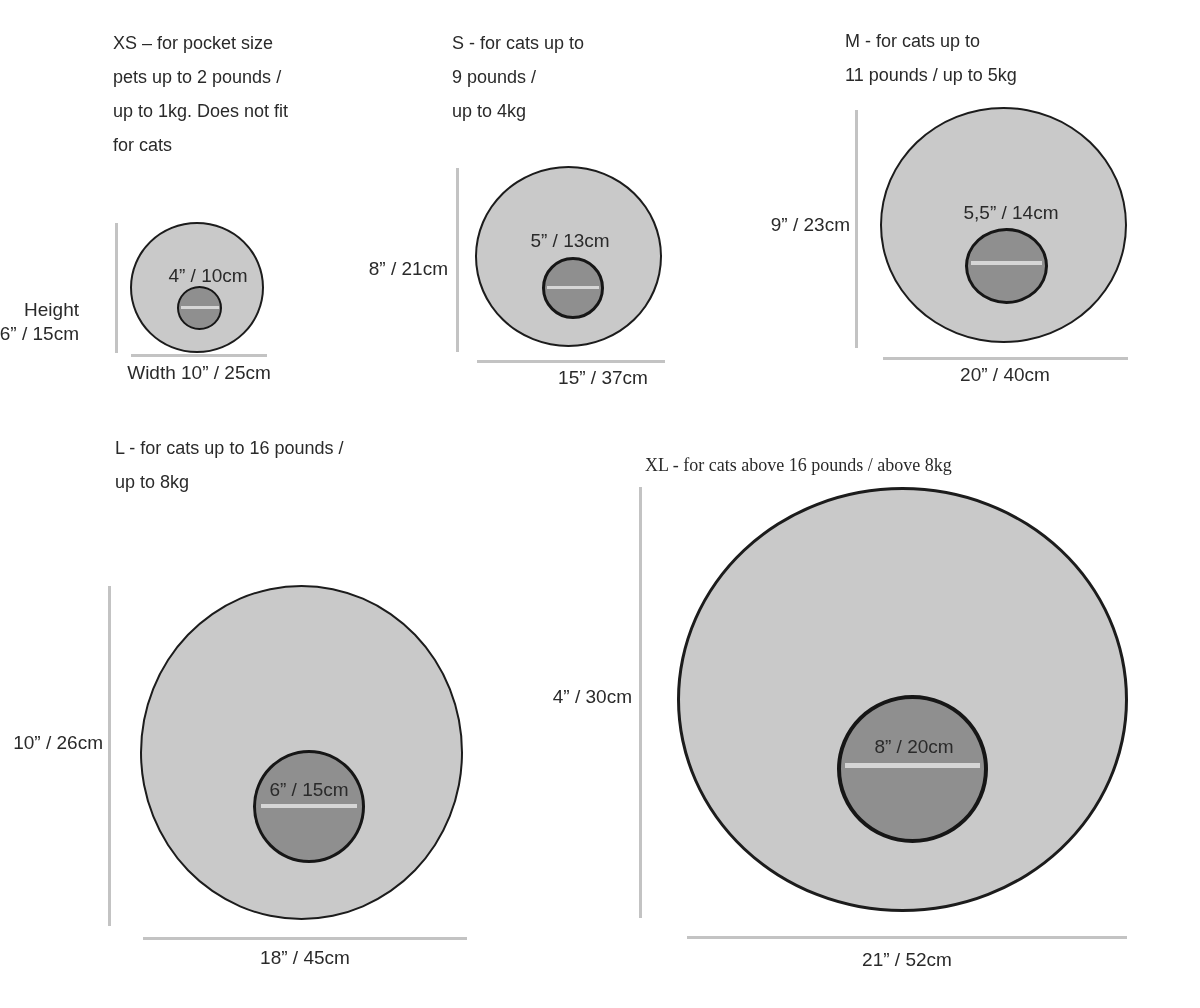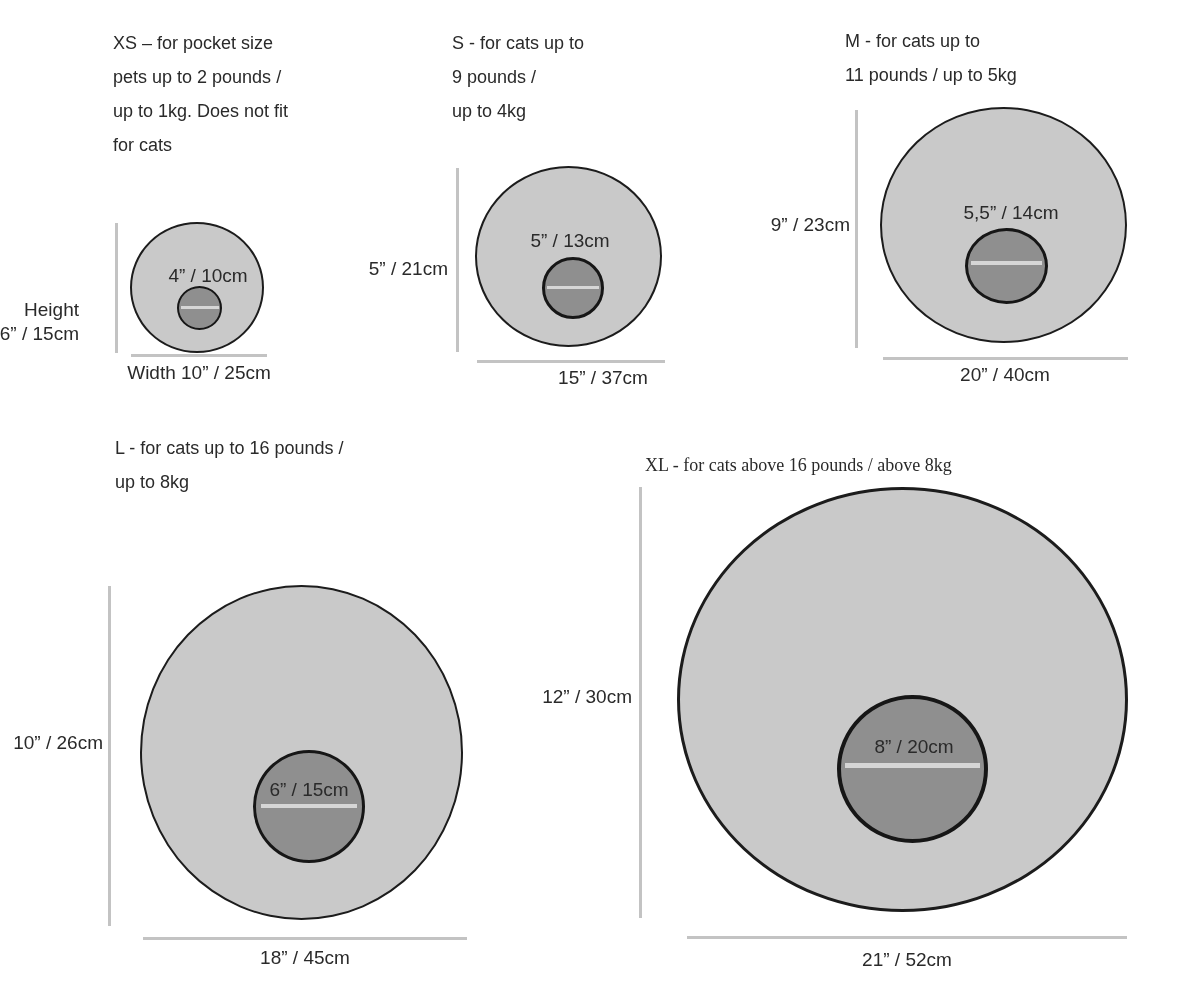--- a/index.html
+++ b/index.html
@@ -50,21 +50,21 @@
     <div class="entrance-line" style="left:181px;top:306px;width:38px;"></div>
     <div class="hline" style="left:131px;top:354px;width:136px;"></div>
     <div class="mlabel centered" style="left:199px;top:361px;">Width 10” / 25cm</div>
   </div>
 
   <div>
     <div class="size-title" style="left:452px;top:26px;">S - for cats up to
 9 pounds /
 up to 4kg</div>
     <div class="vline" style="left:456px;top:168px;height:184px;"></div>
-    <div class="mlabel right" style="right:752px;top:257px;width:110px;">5” / 21cm</div>
+    <div class="mlabel right" style="right:752px;top:257px;width:110px;">8” / 21cm</div>
     <div class="outer-circle" style="left:475px;top:166px;width:187px;height:181px;"></div>
     <div class="mlabel centered" style="left:570px;top:229px;">5” / 13cm</div>
     <div class="inner-circle" style="left:542px;top:257px;width:62px;height:62px;"></div>
     <div class="entrance-line" style="left:547px;top:286px;width:52px;"></div>
     <div class="hline" style="left:477px;top:360px;width:188px;"></div>
     <div class="mlabel centered" style="left:571px;top:366px;margin-left:32px;">15” / 37cm</div>
   </div>
 
   <div>
     <div class="size-title" style="left:845px;top:24px;">M - for cats up to
@@ -88,21 +88,21 @@
     <div class="inner-circle" style="left:253px;top:750px;width:112px;height:113px;"></div>
     <div class="mlabel centered" style="left:309px;top:778px;">6” / 15cm</div>
     <div class="entrance-line" style="left:261px;top:804px;width:96px;height:4px;"></div>
     <div class="hline" style="left:143px;top:937px;width:324px;"></div>
     <div class="mlabel centered" style="left:305px;top:946px;">18” / 45cm</div>
   </div>
 
   <div>
     <div class="size-title" style="left:645px;top:448px;font-family:Liberation Serif, serif;">XL - for cats above 16 pounds / above 8kg</div>
     <div class="vline" style="left:639px;top:487px;height:431px;"></div>
-    <div class="mlabel right" style="right:568px;top:685px;width:110px;">12” / 30cm</div>
+    <div class="mlabel right" style="right:568px;top:685px;width:110px;">4” / 30cm</div>
     <div class="outer-circle" style="left:677px;top:487px;width:451px;height:425px;border-width:3px;"></div>
     <div class="inner-circle" style="left:837px;top:695px;width:151px;height:148px;border-width:4px;"></div>
     <div class="mlabel centered" style="left:914px;top:735px;">8” / 20cm</div>
     <div class="entrance-line" style="left:845px;top:763px;width:135px;height:5px;"></div>
     <div class="hline" style="left:687px;top:936px;width:440px;"></div>
     <div class="mlabel centered" style="left:907px;top:948px;">21” / 52cm</div>
   </div>
 
 </div>
 

